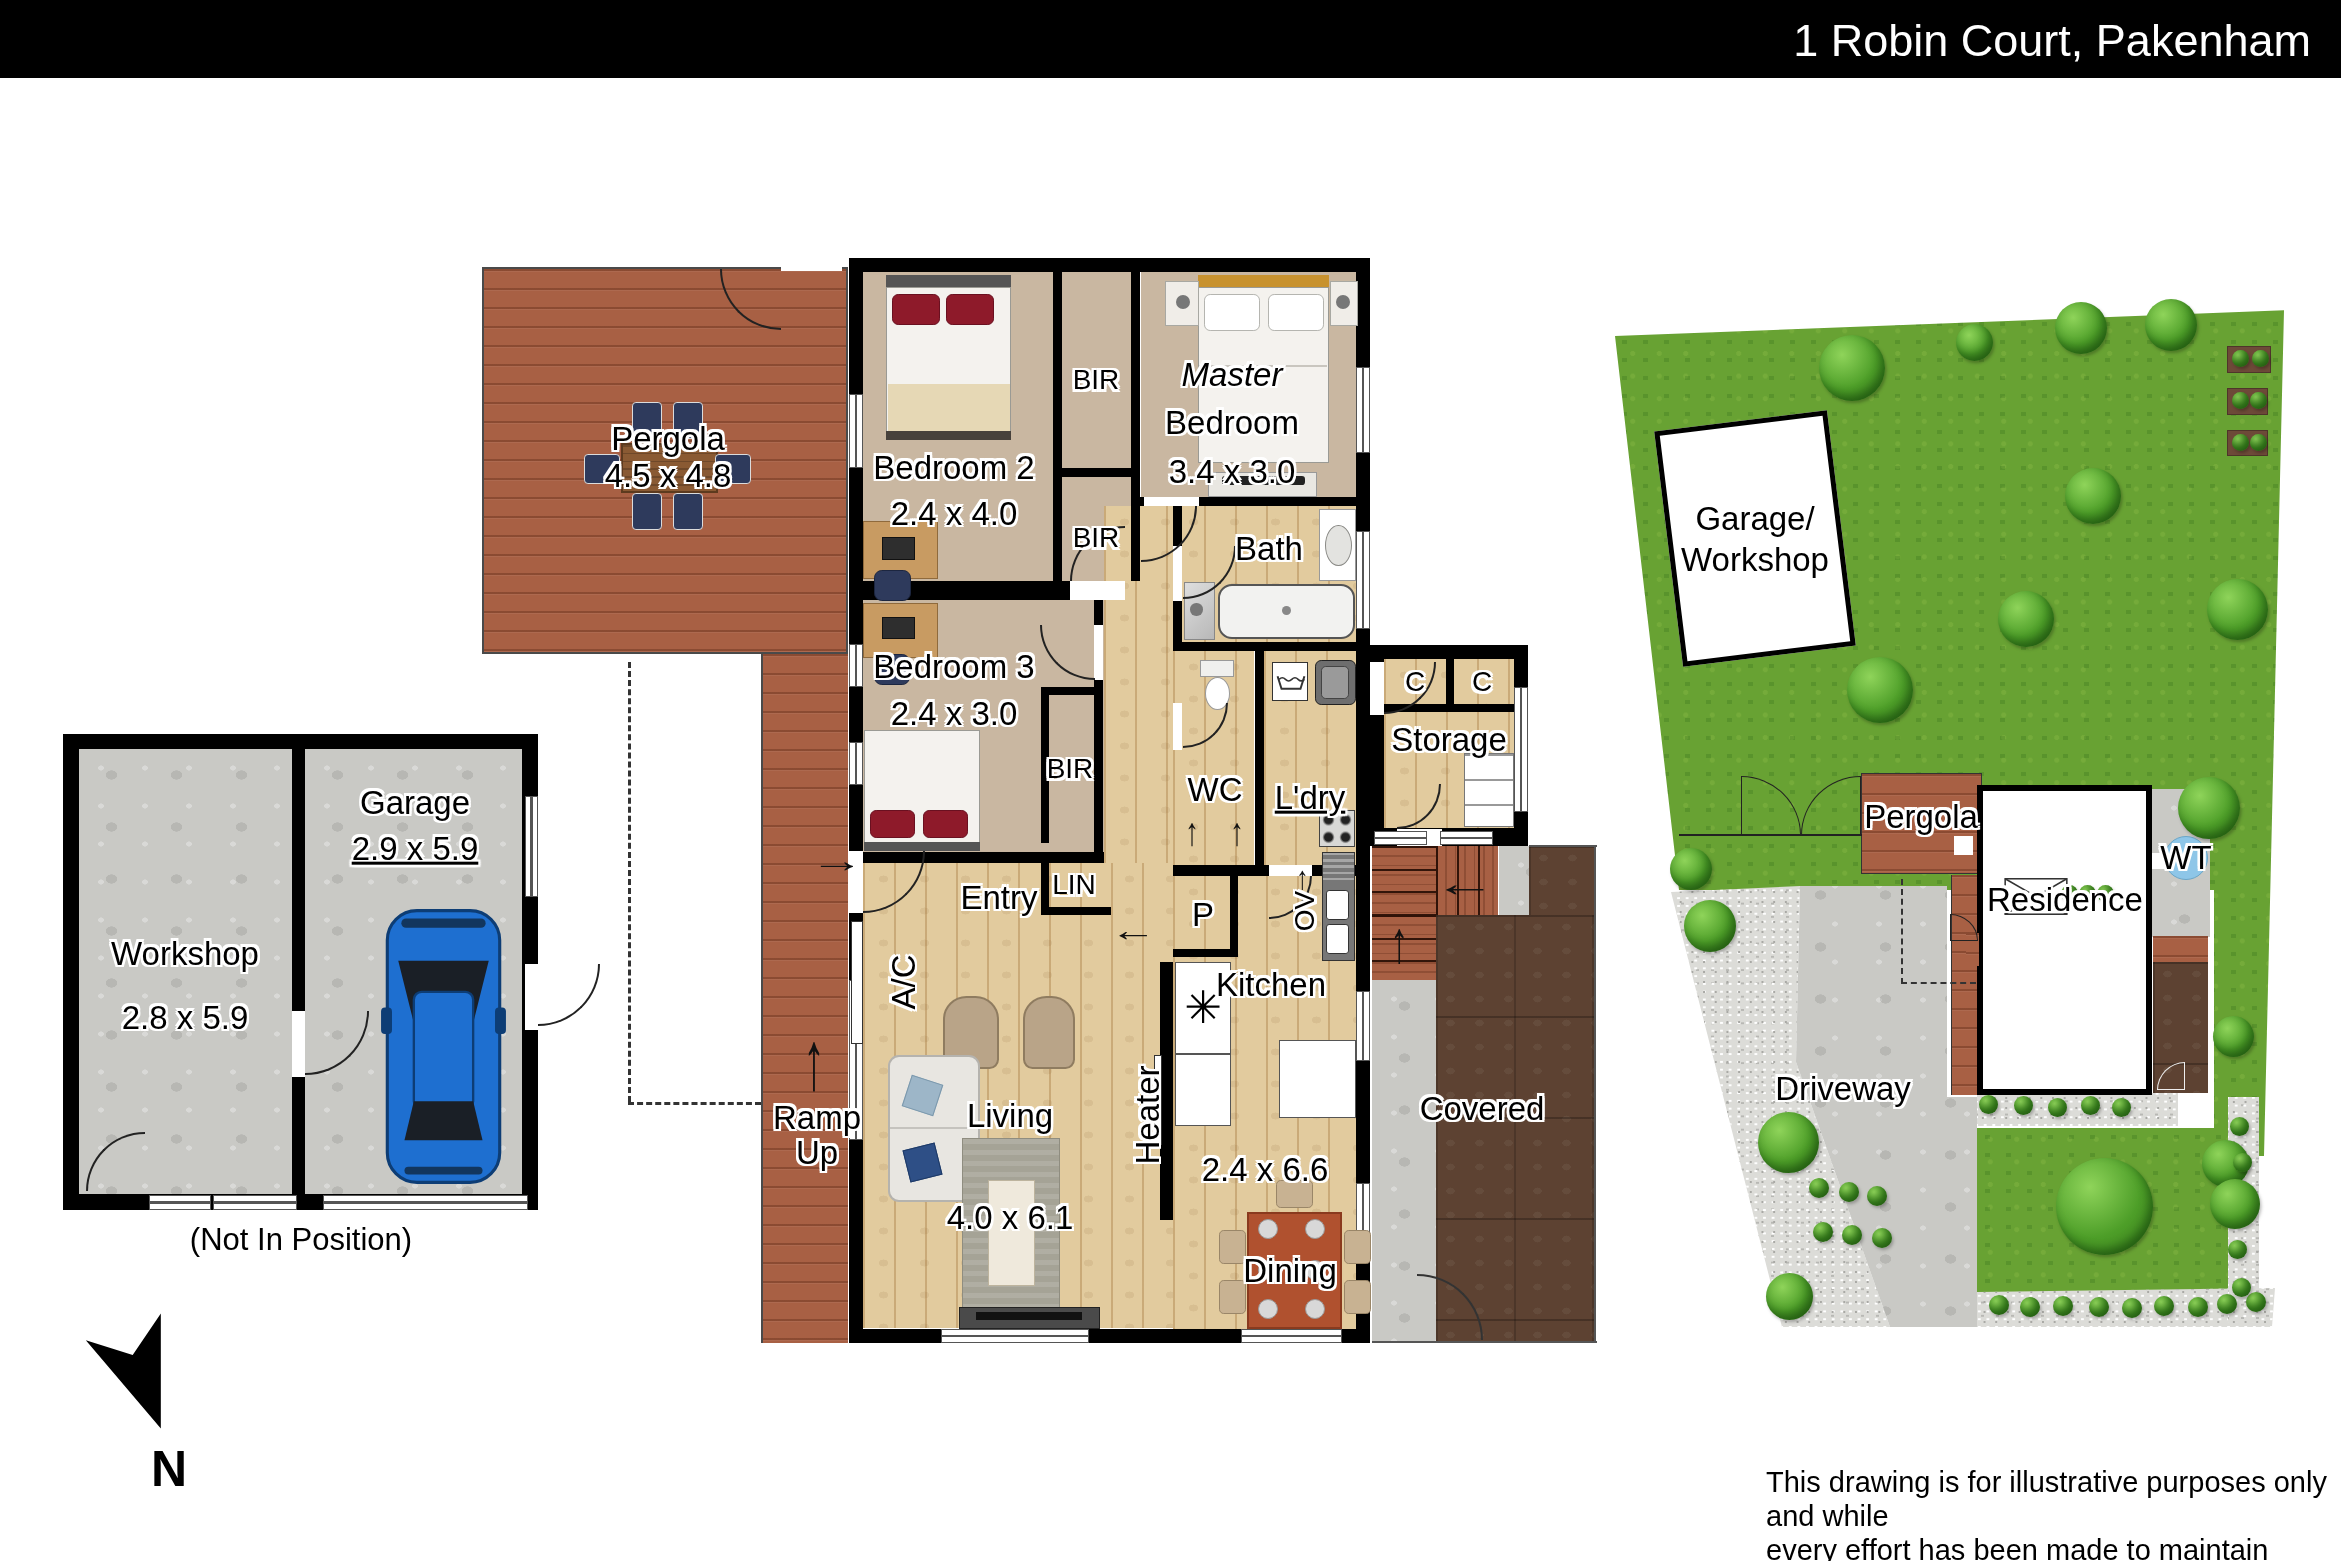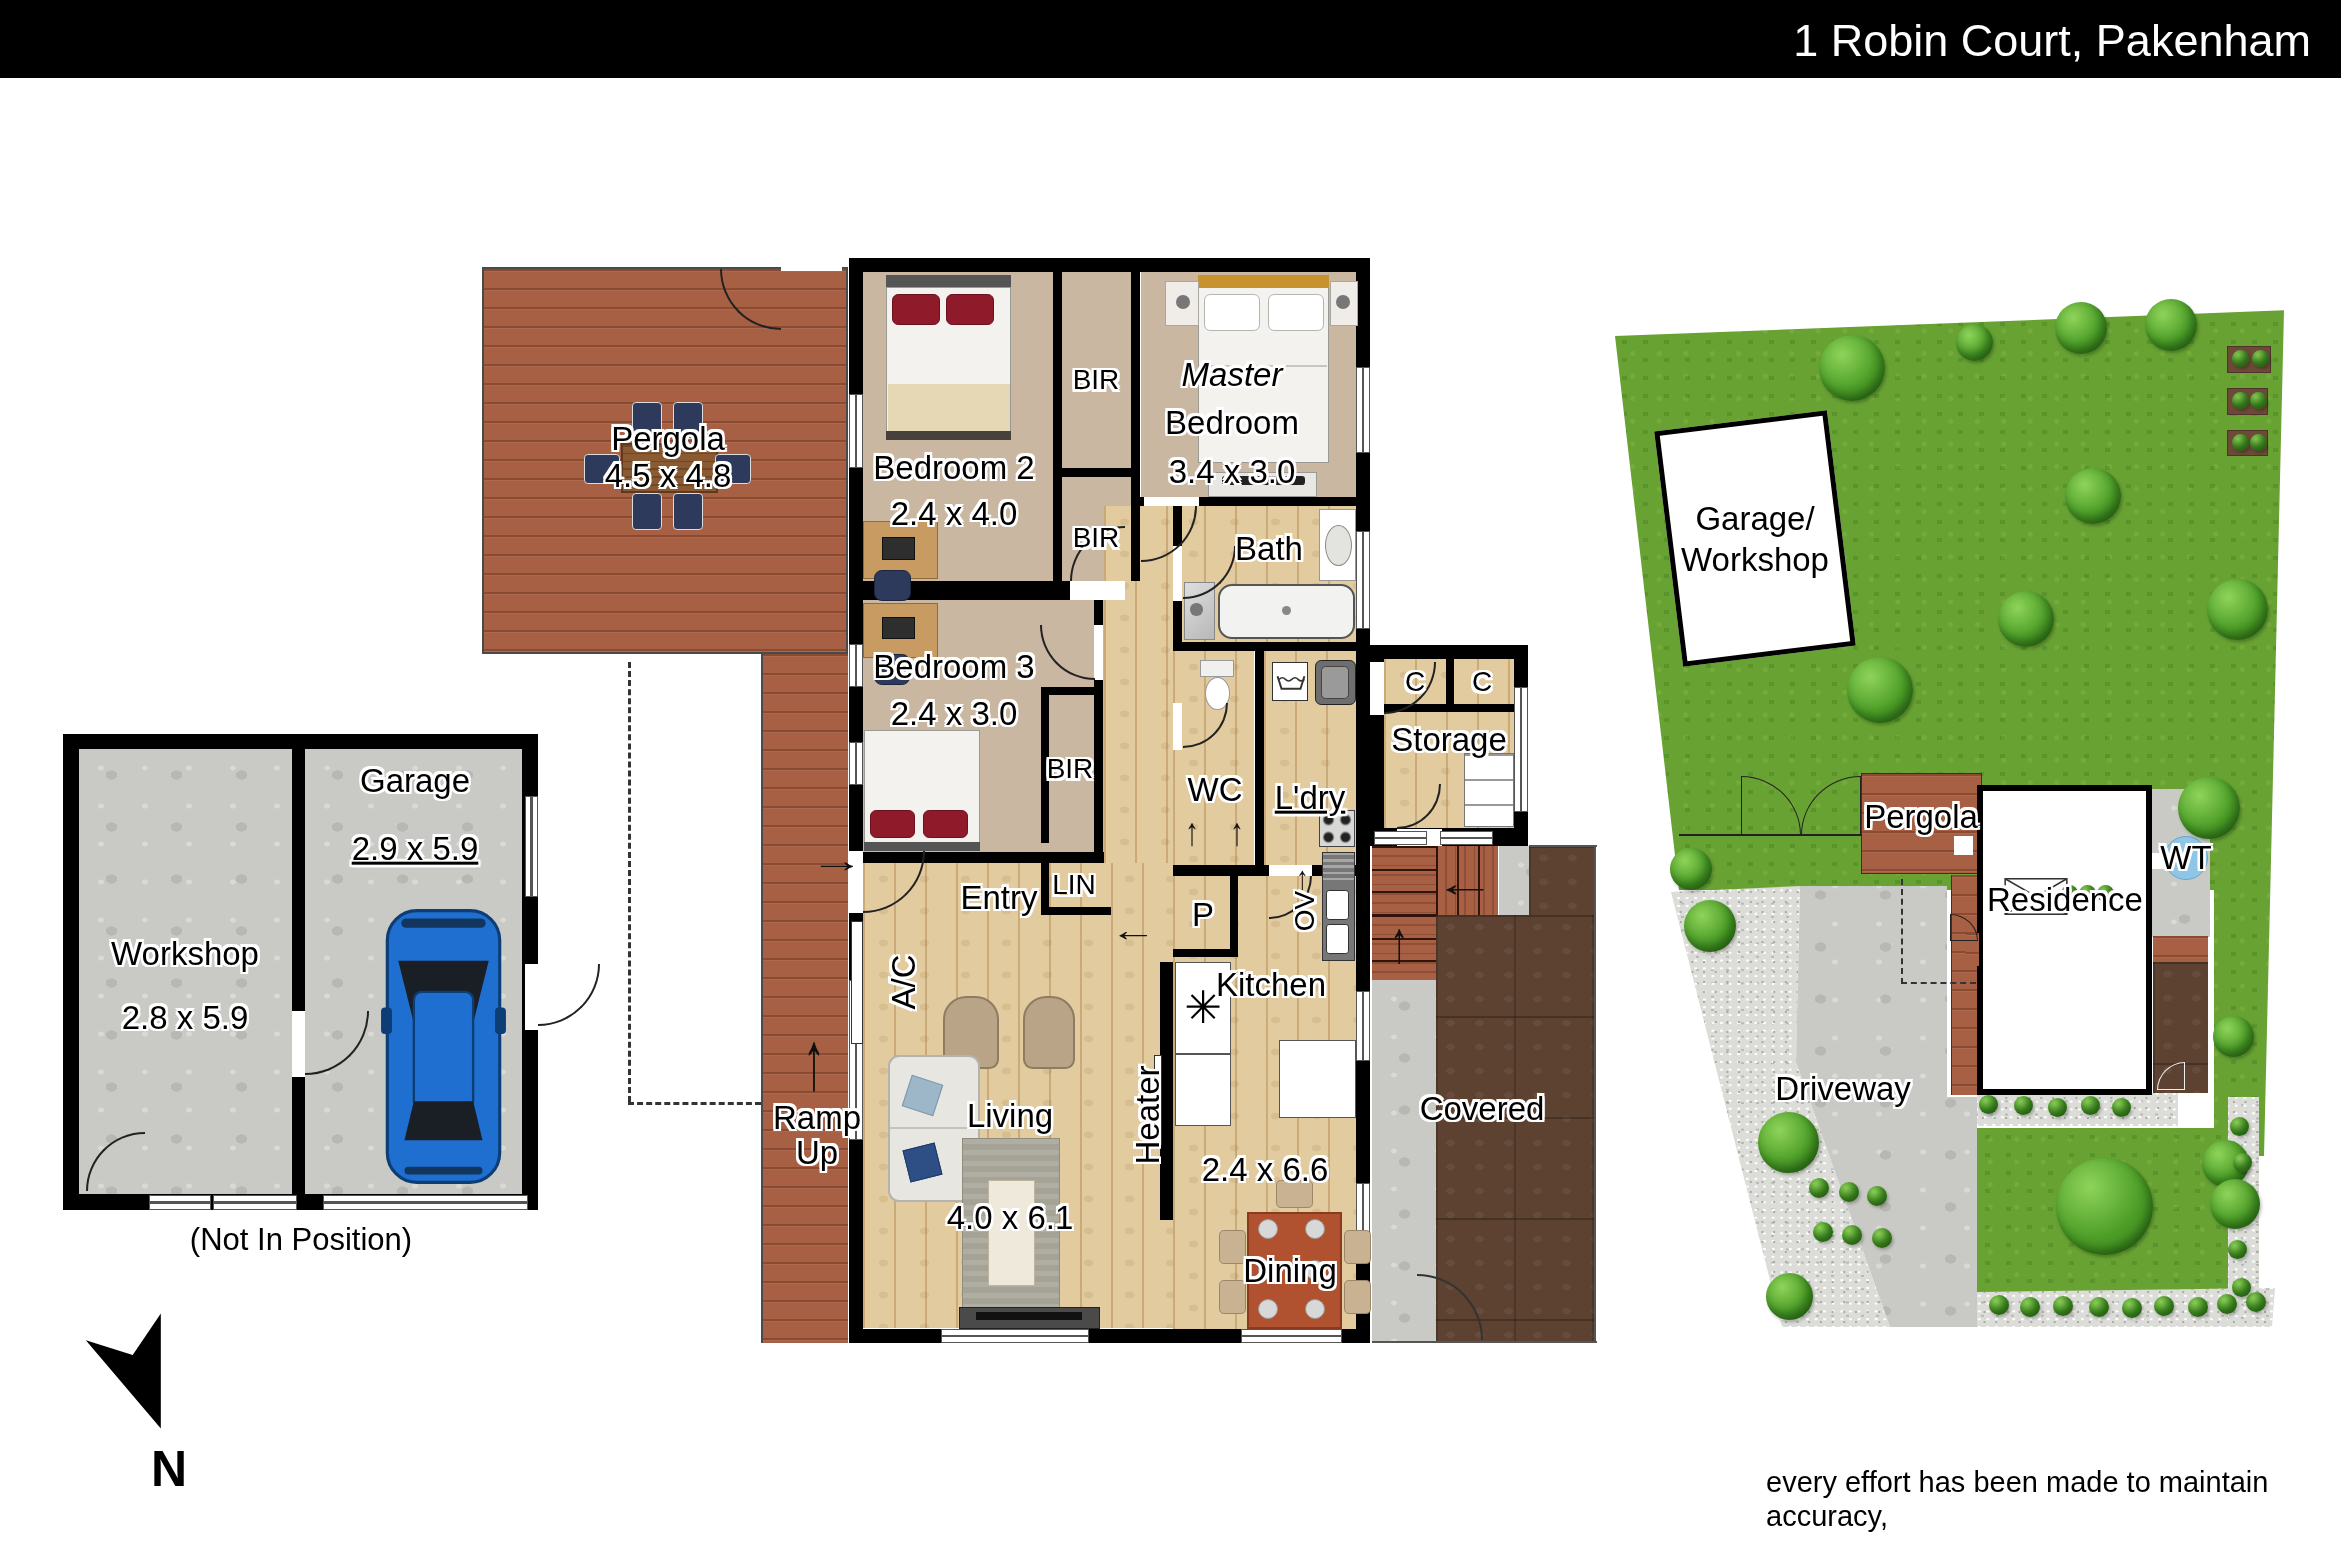--- a/index.html
+++ b/index.html
@@ -51,21 +51,21 @@
 
   <div class="abs" style="left:0;top:0;width:2342px;height:78px;background:var(--titlebg);z-index:40;">
     <div style="position:absolute;right:31px;top:0;height:78px;line-height:81px;color:var(--titlefg);font-size:45px;">1 Robin Court, Pakenham</div>
   </div>
 
   <div class="wall" style="left:63px;top:734px;width:475px;height:476px;"></div>
   <div class="floor concrete" style="left:79px;top:749px;width:213px;height:445px;z-index:11;"></div>
   <div class="floor concrete" style="left:305px;top:749px;width:217px;height:445px;z-index:11;"></div>
   <div class="lbl" style="left:185px;top:954px;">Workshop</div>
   <div class="lbl" style="left:185px;top:1001px;margin-top:17px;">2.8 x 5.9</div>
-  <div class="lbl" style="left:415px;top:781px;">Garage</div>
+  <div class="lbl" style="left:415px;top:803px;">Garage</div>
   <div class="lbl" style="left:415px;top:849px;text-decoration:underline;">2.9 x 5.9</div>
 
   <div class="gap" style="left:292px;top:1011px;width:13.3px;height:66px;"></div>
   <div class="arc arc-br" style="left:305px;top:1011px;width:64px;height:64px;"></div>
   <div class="win win-v" style="left:525px;top:796px;width:13.3px;height:101px;"></div>
   <div class="gap" style="left:525px;top:964px;width:13.3px;height:66px;"></div>
   <div class="arc arc-br" style="left:538px;top:964px;width:62px;height:62px;"></div>
   <div class="arc arc-tl" style="left:86px;top:1132px;width:59px;height:59px;"></div>
   <div class="win win-h" style="left:149px;top:1195px;width:62px;height:15px;"></div>
   <div class="win win-h" style="left:213px;top:1195px;width:84px;height:15px;"></div>
@@ -419,18 +419,19 @@
     <div class="tree" style="left:637px;top:820px;width:19px;height:19px;"></div>
     <div class="tree" style="left:640px;top:856px;width:19px;height:19px;"></div>
     <div class="tree" style="left:635px;top:943px;width:19px;height:19px;"></div>
     <div class="tree" style="left:639px;top:981px;width:19px;height:19px;"></div>
     <div class="tree" style="left:468px;top:588px;width:17px;height:17px;"></div>
     <div class="tree" style="left:486px;top:588px;width:17px;height:17px;"></div>
     <div class="tree" style="left:504px;top:588px;width:17px;height:17px;"></div>
   </div>
 
   <div class="abs" style="left:1766px;top:1465px;width:562px;font-size:29px;line-height:34px;color:#000;z-index:40;">
+    <div>This drawing is for illustrative purposes only and while</div>
     <div>every effort has been made to maintain accuracy,</div>
 
   </div>
 
 </div>
 
 
 </body></html>

